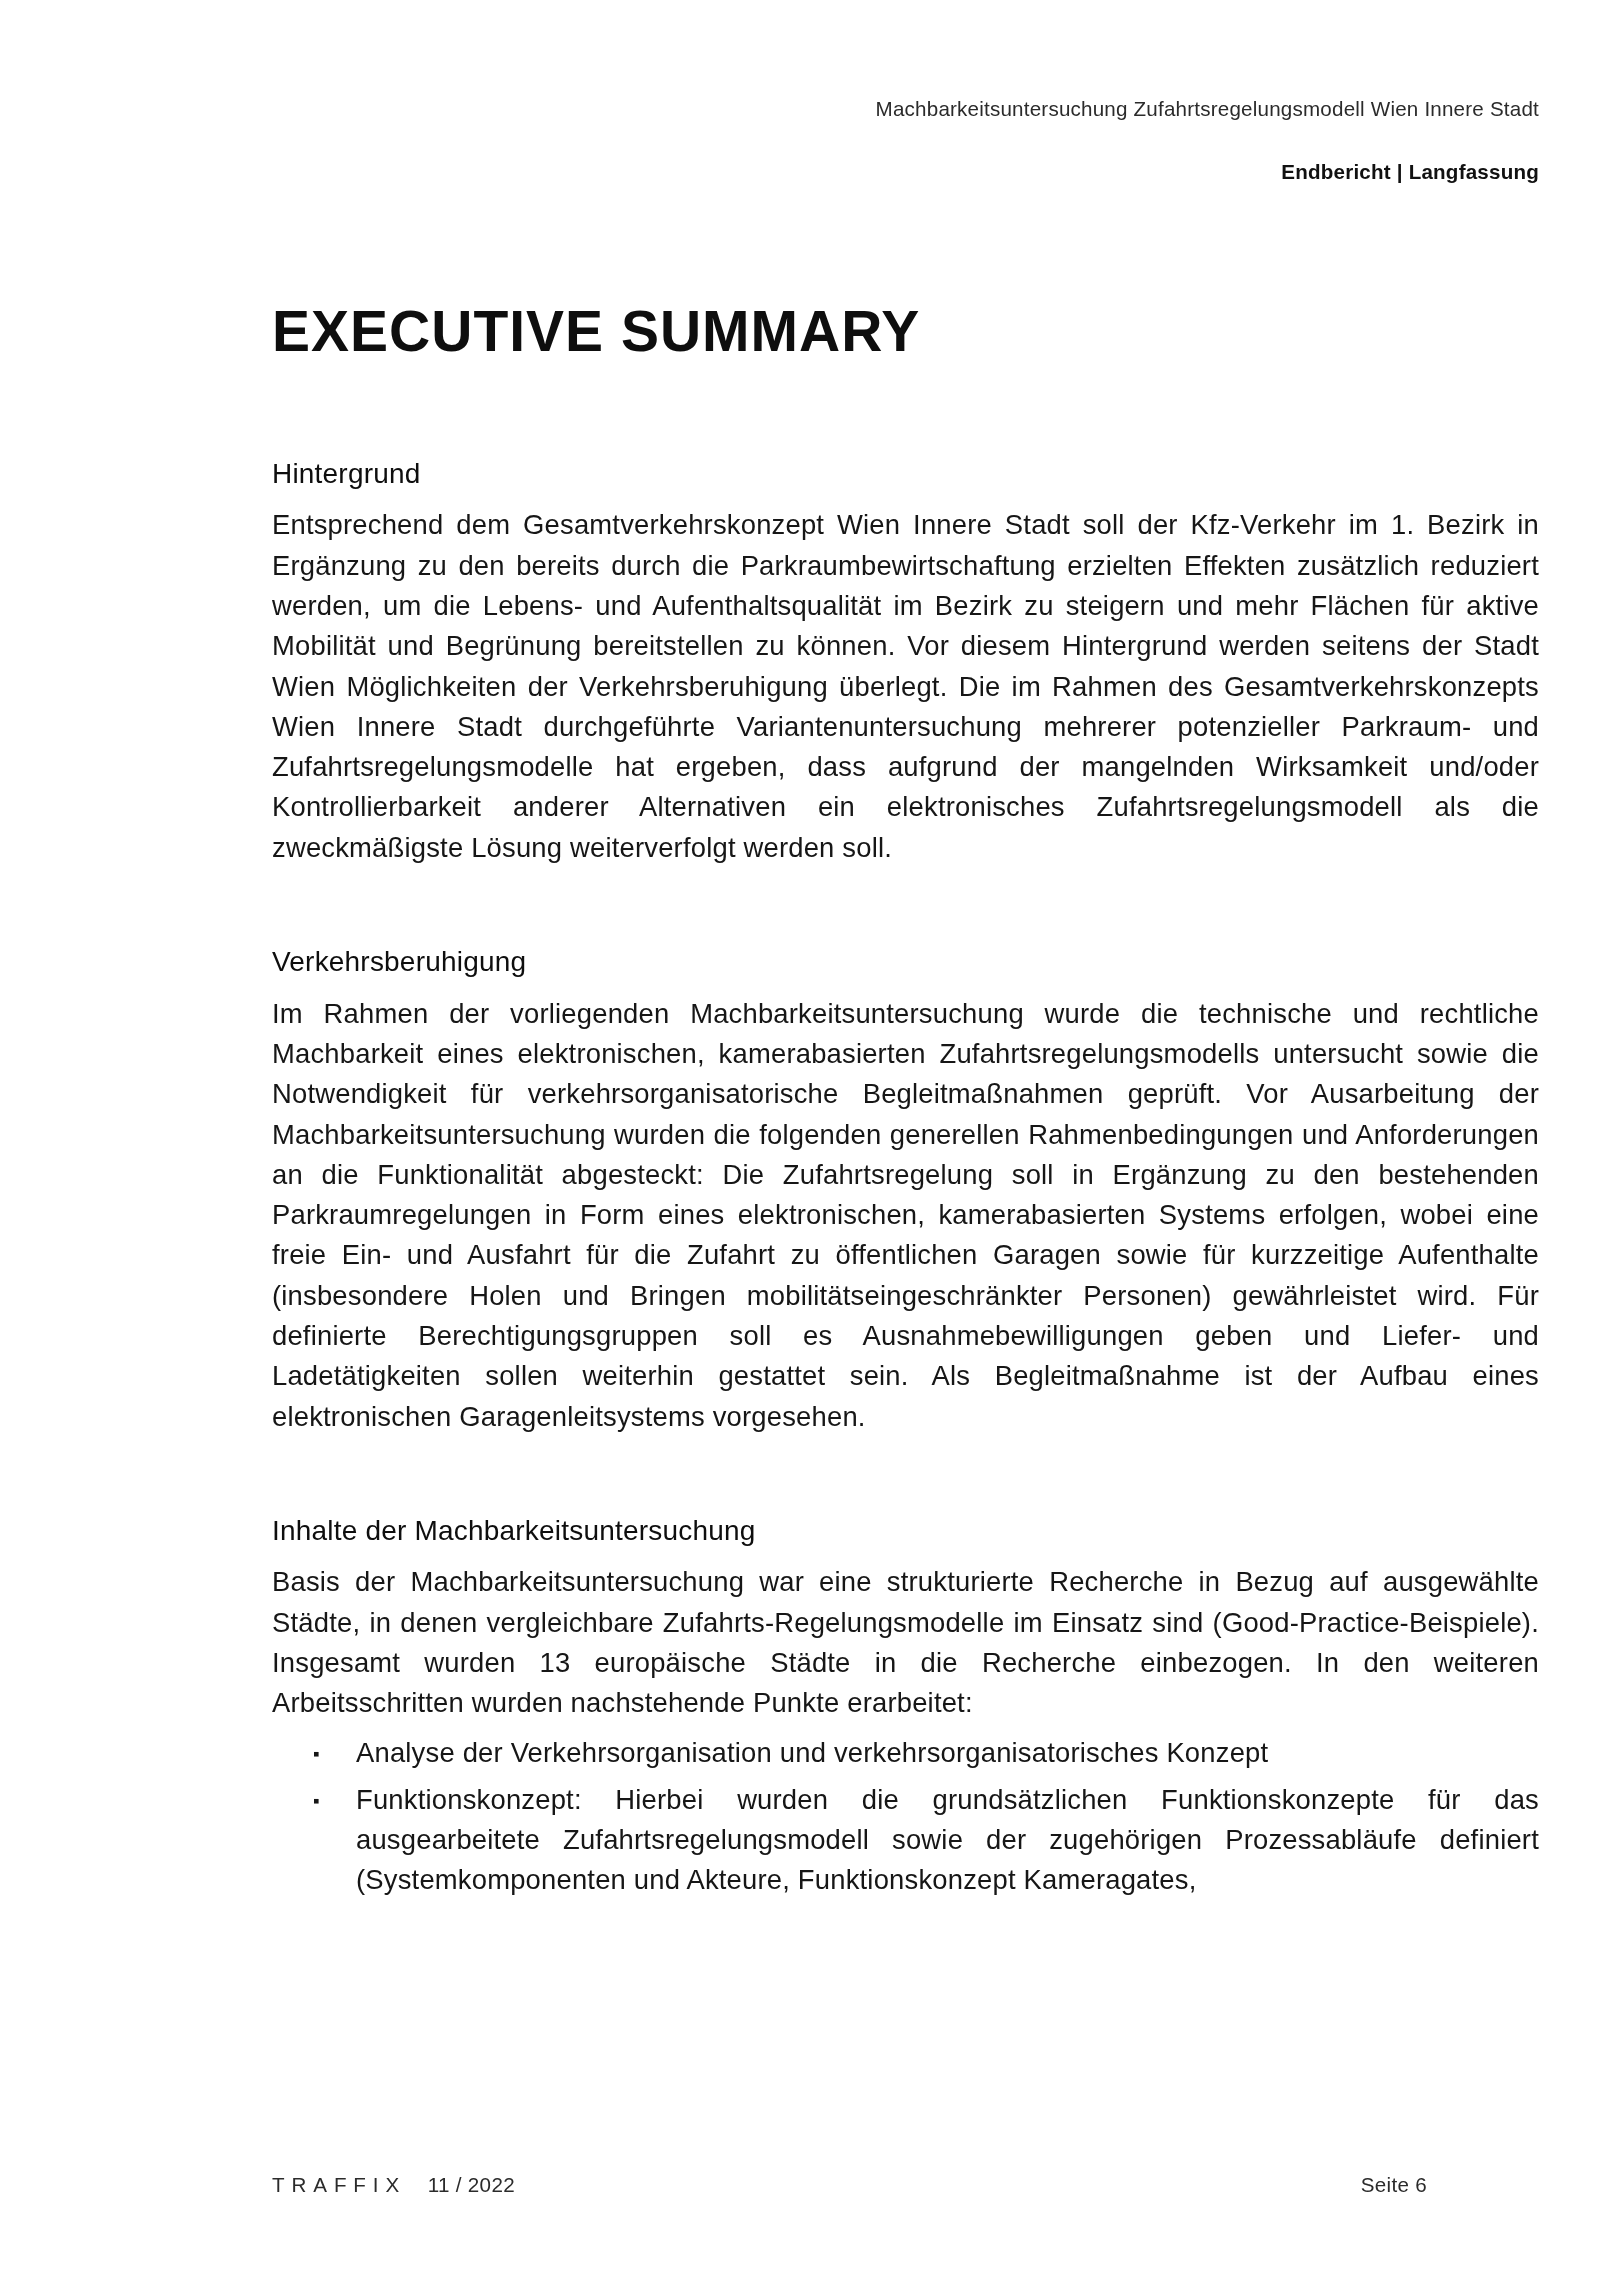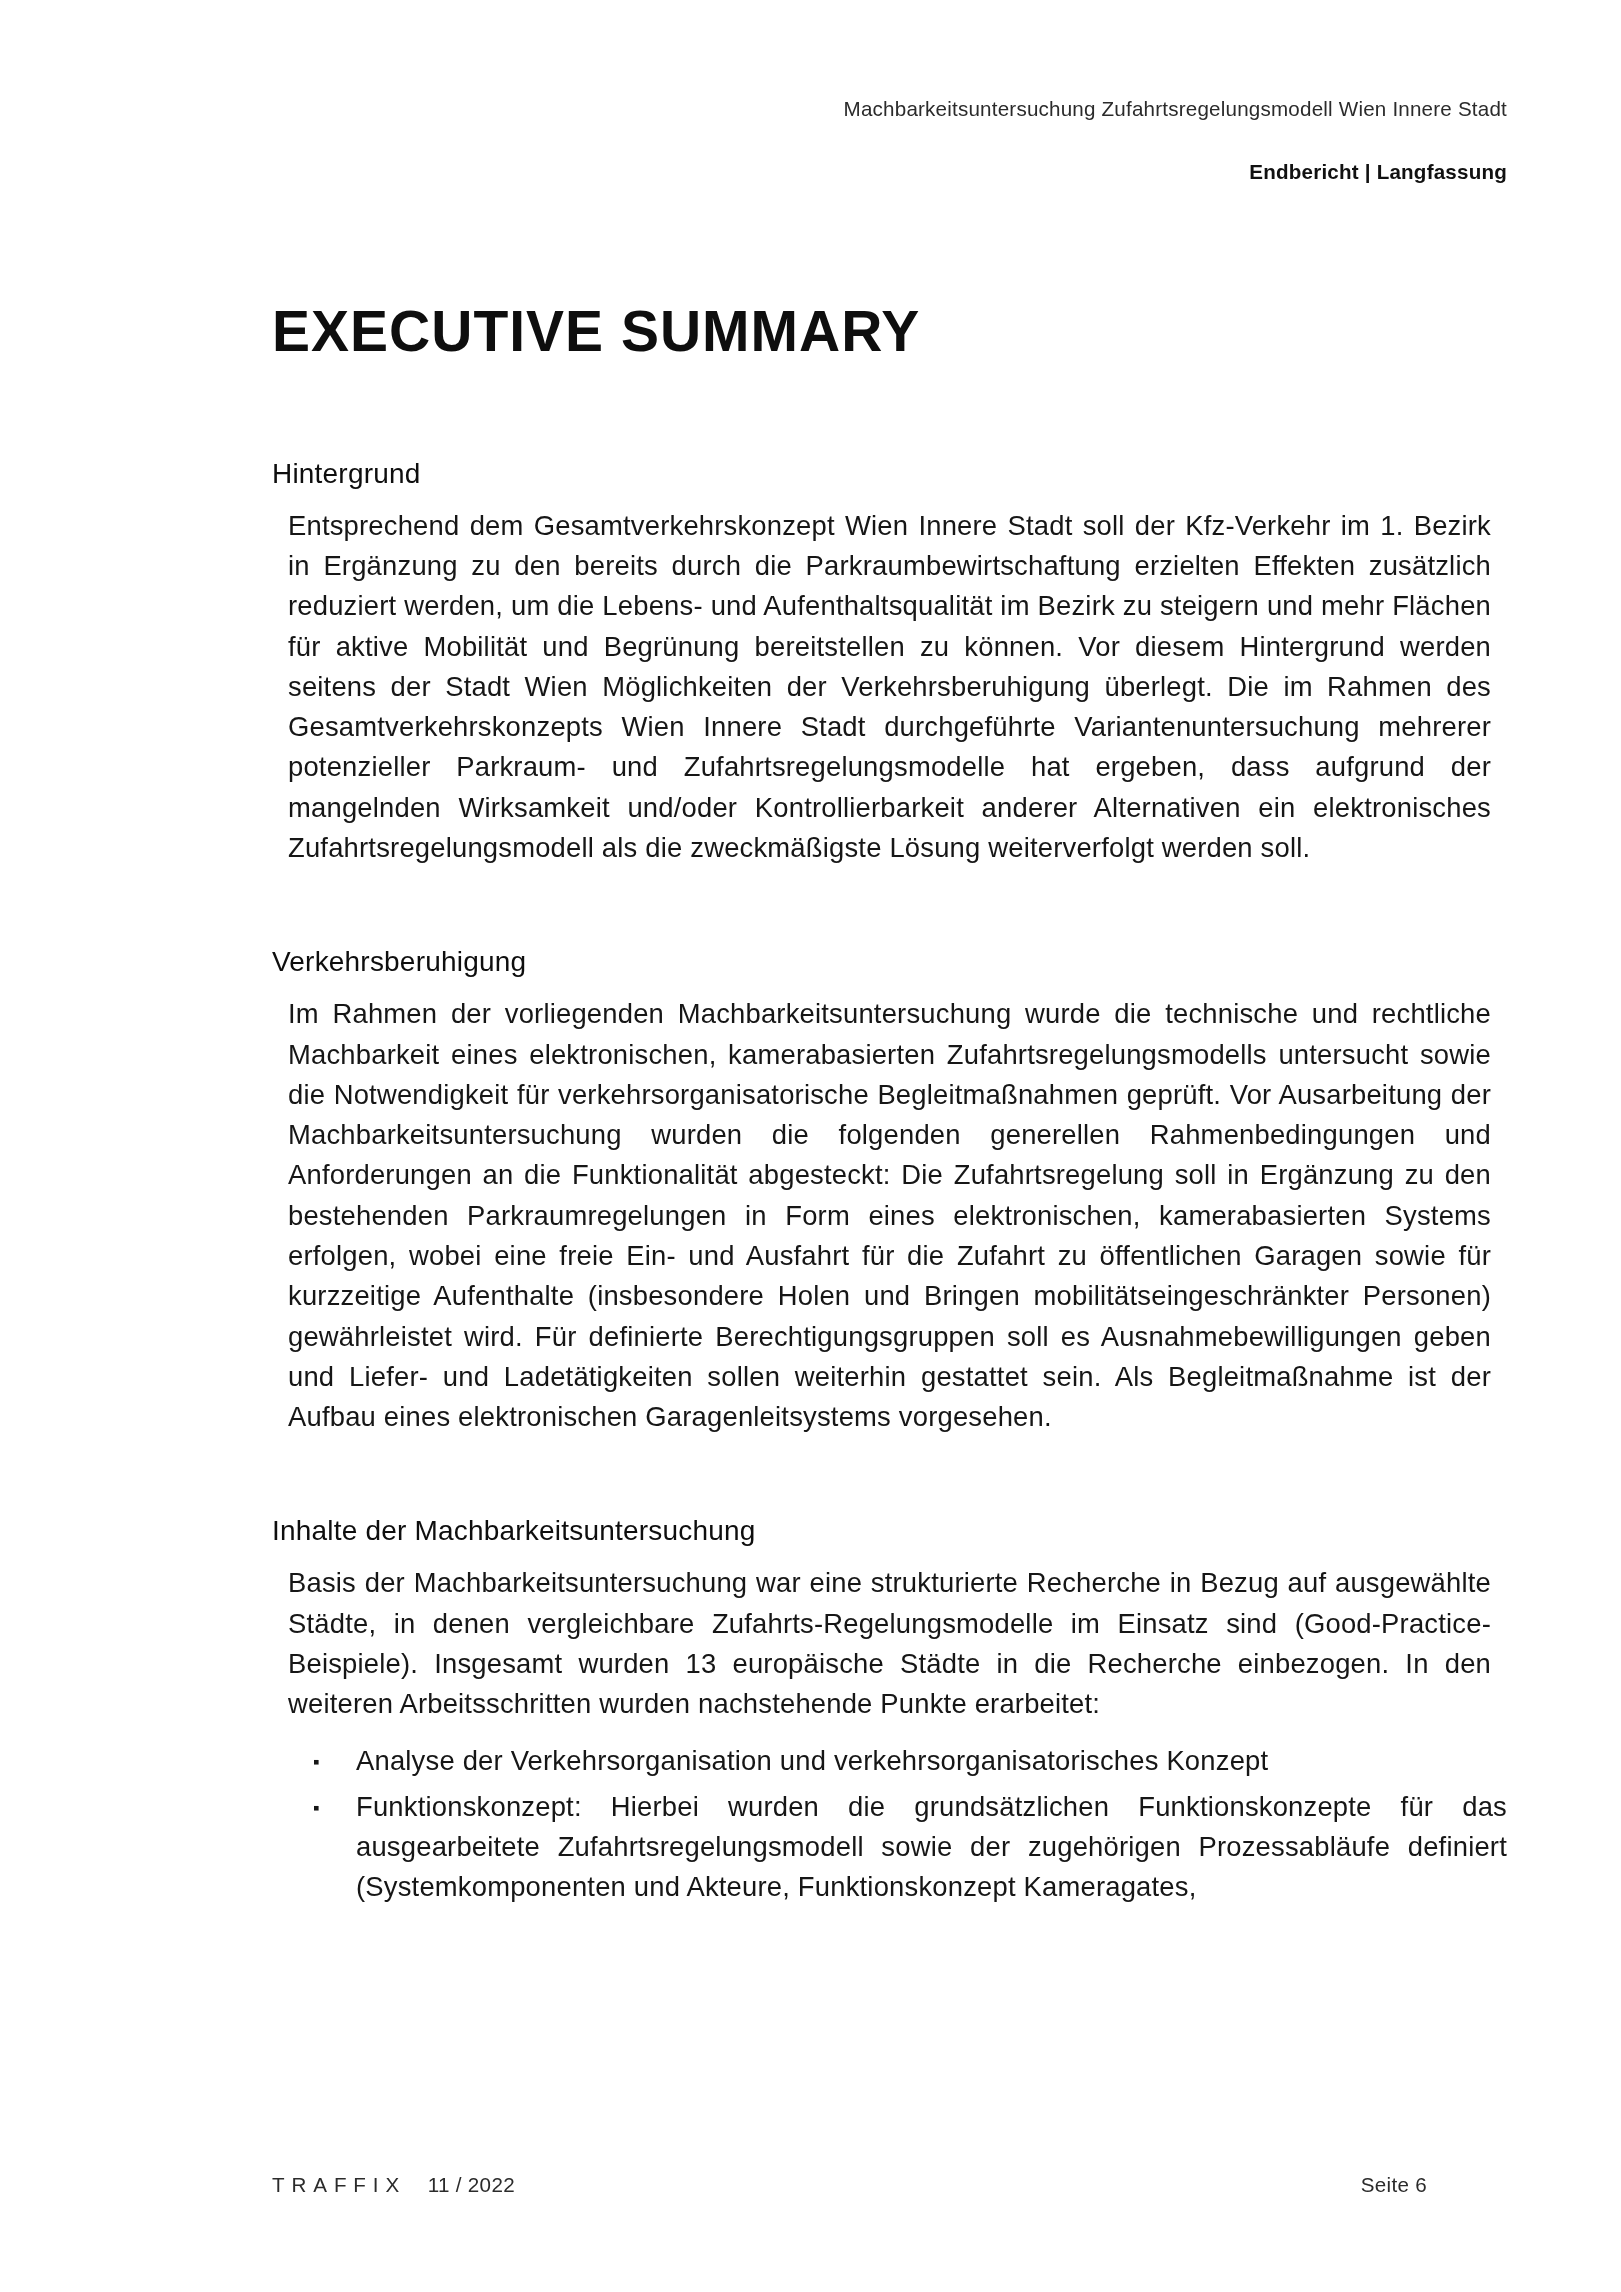--- a/index.html
+++ b/index.html
@@ -8,21 +8,21 @@
     height: 2293px;
     background: #ffffff;
     font-family: "Liberation Sans", sans-serif;
     color: #161616;
     position: relative;
     overflow: hidden;
   }
   .page {
     position: absolute;
     inset: 0;
-    padding: 94px 114px 0 272px;
+    padding: 94px 82px 0 272px;
     box-sizing: border-box;
   }
   .doc-header {
     text-align: right;
     font-size: 20.6px;
     line-height: 1.5;
     color: #2b2b2b;
     letter-spacing: 0.2px;
   }
   .doc-header .hdr-line2 { font-weight: bold; color: #111; margin-top: 32px; }
@@ -38,21 +38,21 @@
   h2 {
     font-size: 28px;
     font-weight: normal;
     color: #0e0e0e;
     margin: 78px 0 15.7px 0;
     letter-spacing: 0.2px;
   }
   section.first h2 { margin-top: 94px; }
 
   p.body-text {
-    margin: 16px;
+    margin: 0;
     font-size: 27.4px;
     line-height: 1.47;
     text-align: justify;
     letter-spacing: 0.2px;
     color: #161616;
   }
 
   ul.bullets {
     margin: 9.8px 0 0 0;
     padding: 0;

